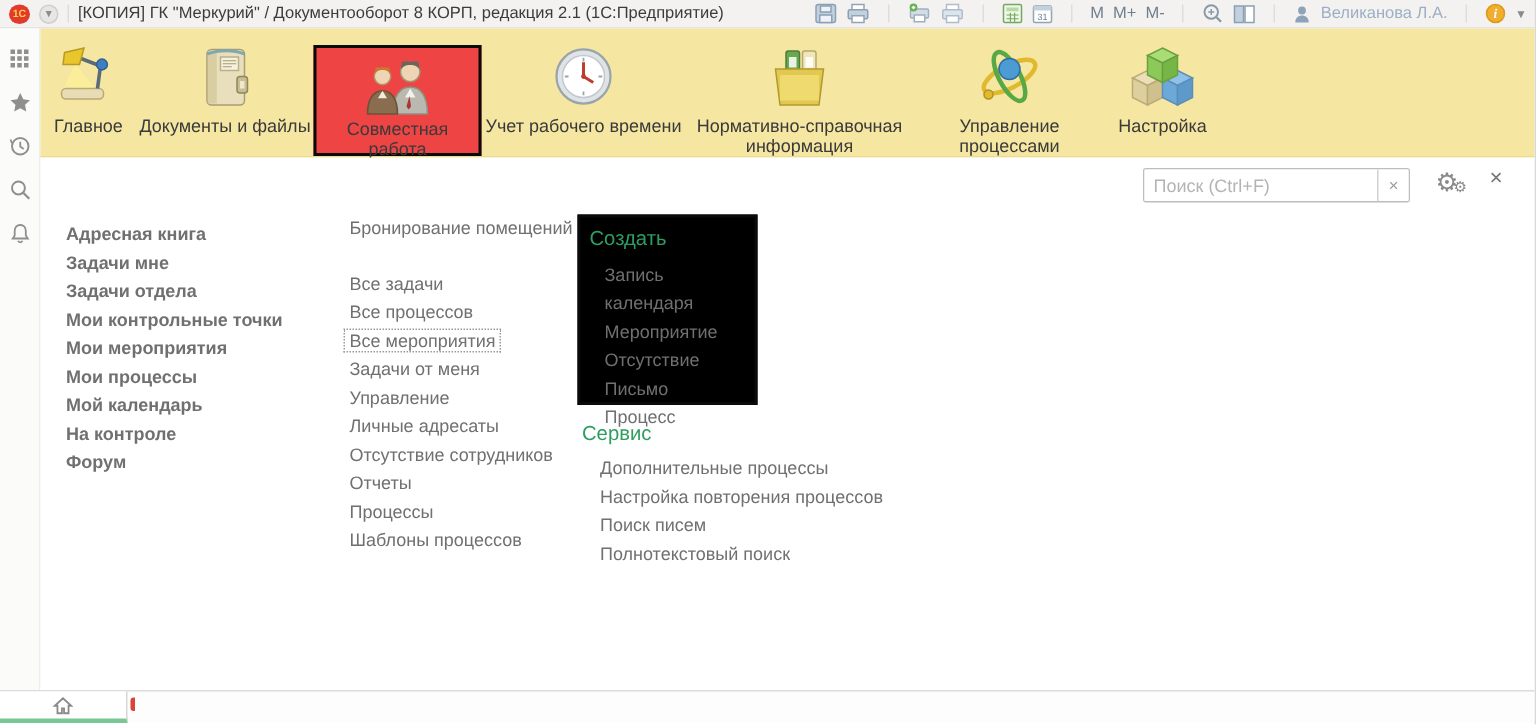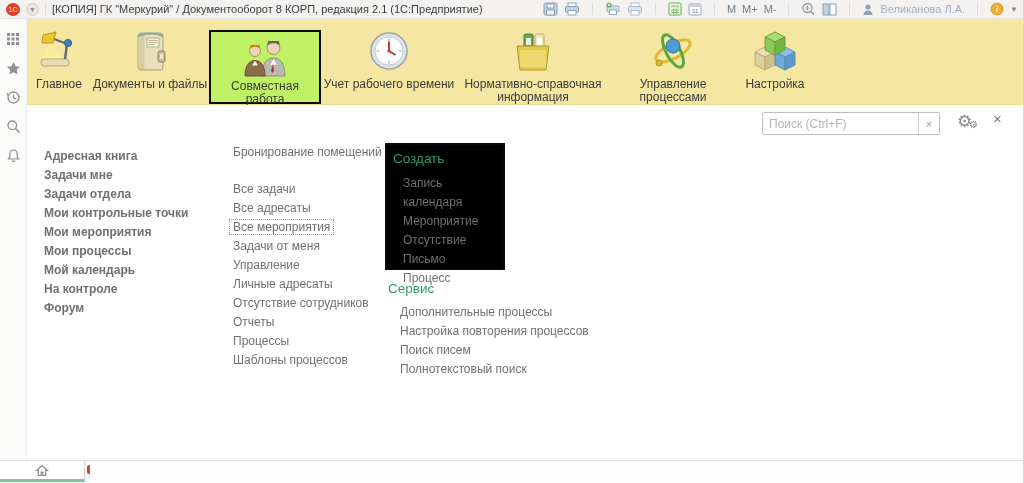--- a/index.html
+++ b/index.html
@@ -34,21 +34,21 @@
   .sb-icon { width:16px; height:16px; display:flex; align-items:center; justify-content:center; }
 
   
   .ribbon { position:absolute; left:27px; top:19px; width:997px; height:86px;
             background:#f5e7a2; border-bottom:1px solid #eadb8e;
             display:flex; align-items:flex-end; }
   .rib-item { display:flex; flex-direction:column; align-items:center;
               padding-top:9px; height:86px; cursor:pointer; }
   .rib-item .ric { height:48px; display:flex; align-items:center; justify-content:center; }
   .rib-label { font-size:12px; color:#3a3a3a; text-align:center; line-height:13px; margin-top:3px; }
-  .rib-item.active { background:#bef264; border:2px solid #0a0a0a; height:74px; margin-top:7px; padding-top:3px; }
+  .rib-item.active { background:#ef4444; border:2px solid #0a0a0a; height:74px; margin-top:7px; padding-top:3px; }
   .w0{width:64px}.w1{width:118px}.w2{width:112px}.w3{width:136px}.w4{width:152px}.w5{width:128px}.w6{width:76px}
 
   
   .content { position:absolute; left:27px; top:105px; width:997px; height:355px; background:#fff; }
 
   .search-wrap { position:absolute; left:735px; top:7px; width:178px; height:23px;
                  border:1px solid #bdbdbd; border-radius:2px; display:flex; background:#fff; }
   .search-input { flex:1; border:0; outline:none; font-size:12px; padding:0 6px;
                   color:#444; font-family:"Liberation Sans",sans-serif; min-width:0; }
   .search-input::placeholder { color:#b4b4b4; }
@@ -353,21 +353,21 @@
       <li><a>Мои мероприятия</a></li>
       <li><a>Мои процессы</a></li>
       <li><a>Мой календарь</a></li>
       <li><a>На контроле</a></li>
       <li><a>Форум</a></li>
     </ul>
 
     <ul class="links col2">
       <li><a>Бронирование помещений</a></li>
       <li class="gap"><a>Все задачи</a></li>
-      <li><a>Все адресаты</a></li>
+      <li><a>Все процессов</a></li>
       <li><a class="focusbox">Все мероприятия</a></li>
       <li><a>Задачи от меня</a></li>
       <li><a>Управление</a></li>
       <li><a>Личные адресаты</a></li>
       <li><a>Отсутствие сотрудников</a></li>
       <li><a>Отчеты</a></li>
       <li><a>Процессы</a></li>
       <li><a>Шаблоны процессов</a></li>
     </ul>
 

